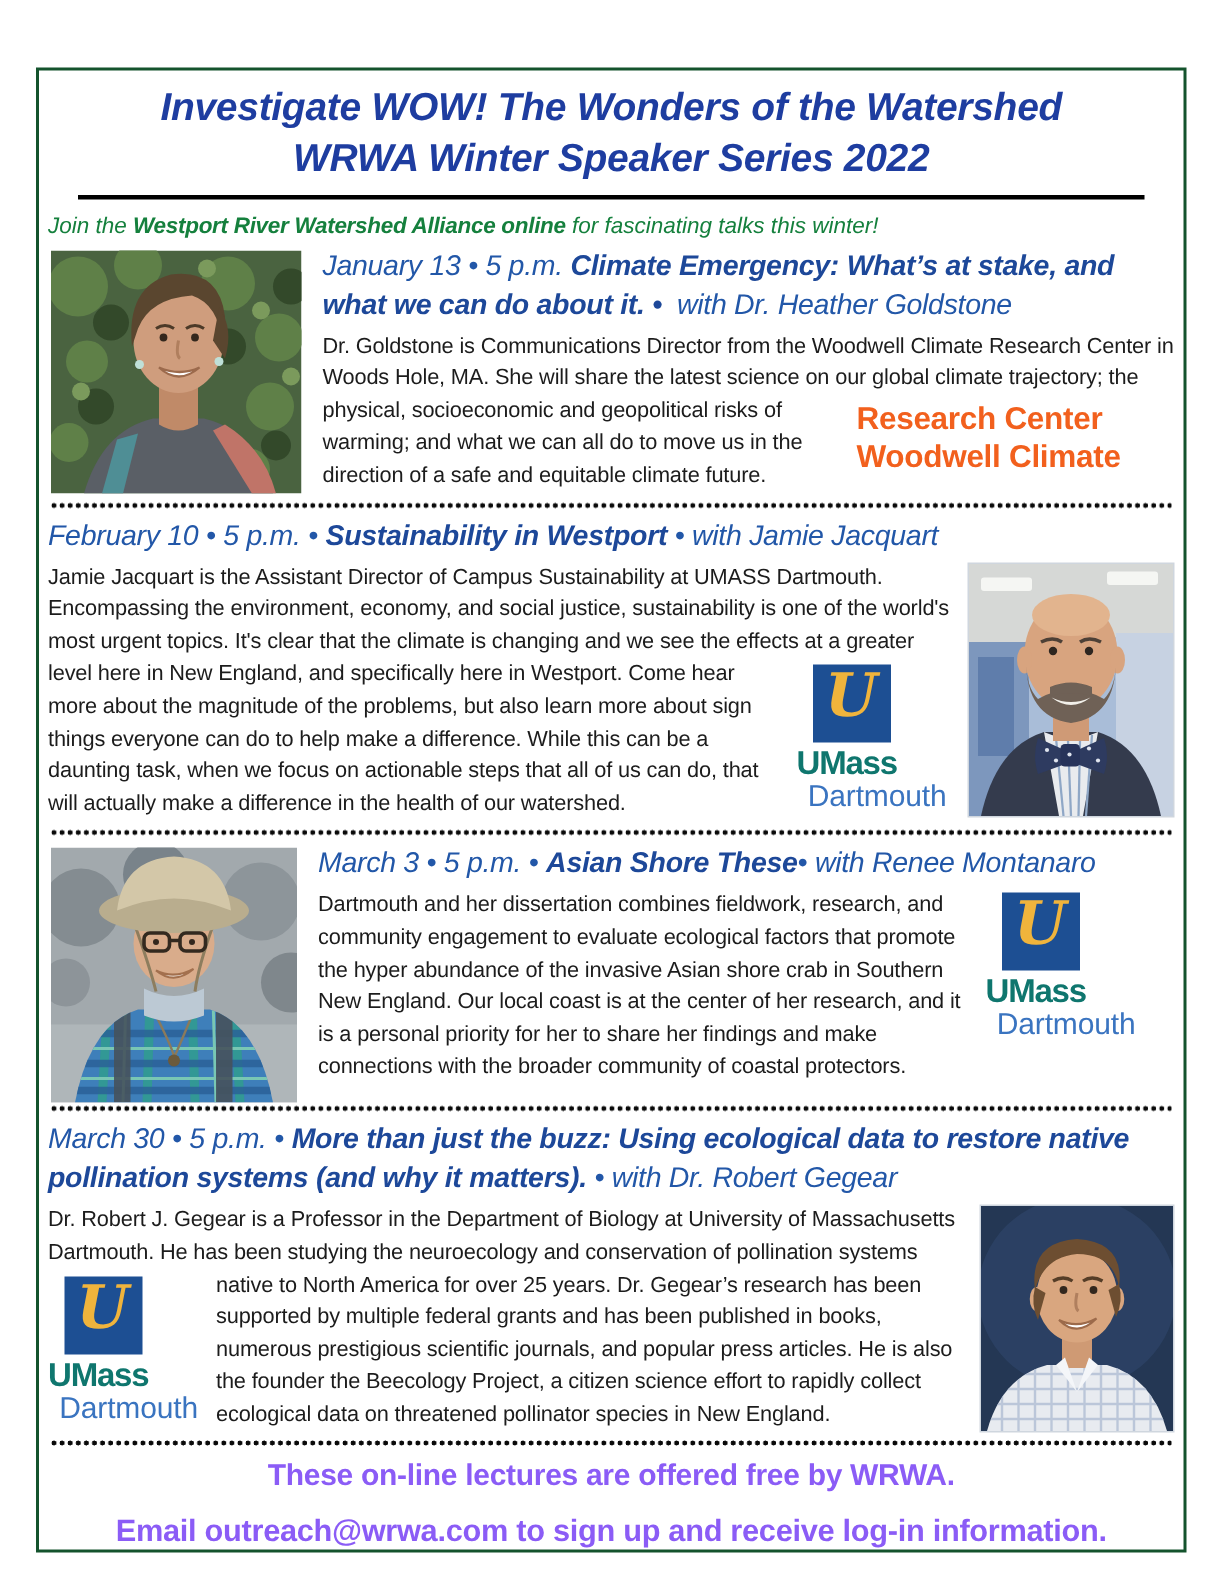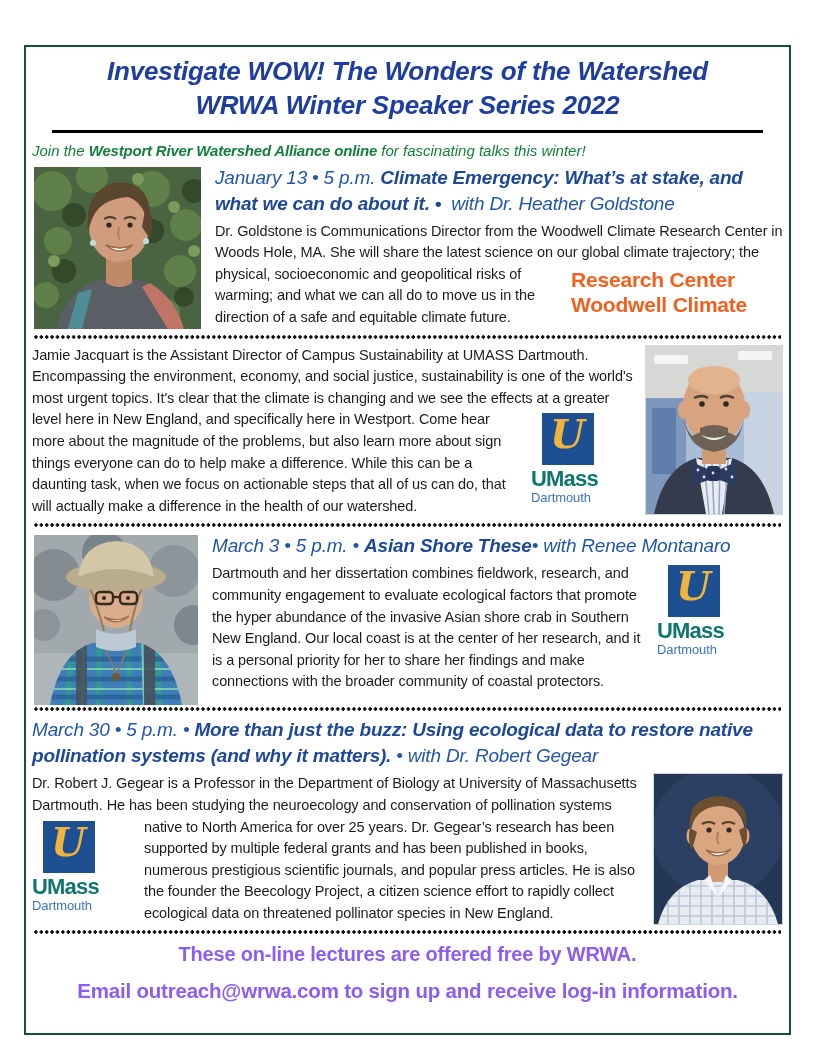--- a/index.html
+++ b/index.html
@@ -34,21 +34,21 @@
   .woodwell span { display:block; }
 
   .umass { line-height:1; width:100px; }
   .umass-r { float:right; margin:4px 2px 2px 10px; }
   .umass-r3 { float:right; margin:2px 26px 2px 10px; }
   .umass-l { float:left; margin:4px 12px 2px 0; }
   .umass .sq { display:block; position:relative; width:52px; height:52px; background:#1d4f93; margin-left:11px; }
   .umass .sq .u { position:absolute; left:8px; top:1px; font-family:"DejaVu Serif", serif;
                   font-style:italic; font-weight:bold; font-size:40px; color:#f0b43c; }
   .umass .nm { display:block; font-weight:bold; color:#0f766e; font-size:22px; letter-spacing:-0.8px; margin-top:3px; }
-  .umass .sub { display:block; color:#3a74c0; font-size:13px; margin-top:1px; }
+  .umass .sub { display:block; color:#3a74c0; font-size:20px; margin-top:1px;text-align:right; }
 
   .footer { text-align:center; color:#8b5cf6; font-weight:bold; }
   .f1 { font-size:20px; margin-top:9px; letter-spacing:-0.2px; }
   .f2 { font-size:20.5px; margin-top:13px; letter-spacing:-0.2px; }
 </style>
 </head>
 <body>
 
 <div class="sheet">
   <div class="frame">
@@ -111,20 +111,21 @@
       <p class="ebody"><span>Dr. Goldstone is Communications Director from the Woodwell Climate Research Center in Woods Hole, MA.  She will share the latest science on our global climate</span>
         <span class="woodwell">
             <span>Research Center</span>
             <span>Woodwell Climate</span>
           </span>
         <span>trajectory; the physical, socioeconomic and geopolitical risks of warming; and what we can all do to move us in the direction of a safe and equitable climate future.</span></p>
     </div>
     <div class="dots"></div>
 
     <div class="event">
+      <div class="ehead"><span>February 10 • 5 p.m. •</span><span class="ebold gap5">Sustainability in Westport</span><span> • with Jamie Jacquart</span></div>
       <p class="ebody"><span class="photo ph-r">
           <svg width="136" height="168" viewBox="0 0 136 168">
             <rect width="136" height="168" fill="#a9bdd8"></rect>
             <path d="M0 0 H136 V46 L0 56 Z" fill="#d6d8d6"></path>
             <rect x="8" y="9" width="34" height="9" rx="2" fill="#f5f6f3"></rect>
             <rect x="92" y="5" width="34" height="9" rx="2" fill="#f5f6f3"></rect>
             <rect x="0" y="52" width="40" height="116" fill="#7d97bd"></rect>
             <rect x="6" y="62" width="24" height="66" fill="#5f7dab"></rect>
             <rect x="98" y="46" width="38" height="122" fill="#c7d2e2"></rect>
             <path d="M8 168 Q18 122 50 112 L86 112 Q118 122 128 168 Z" fill="#343b4d"></path>

